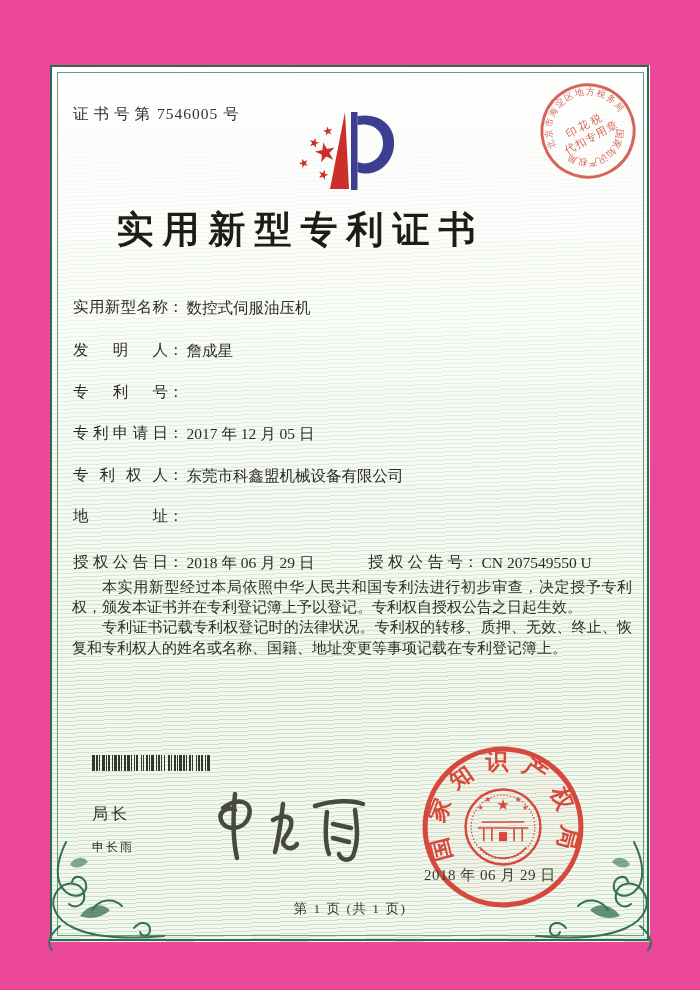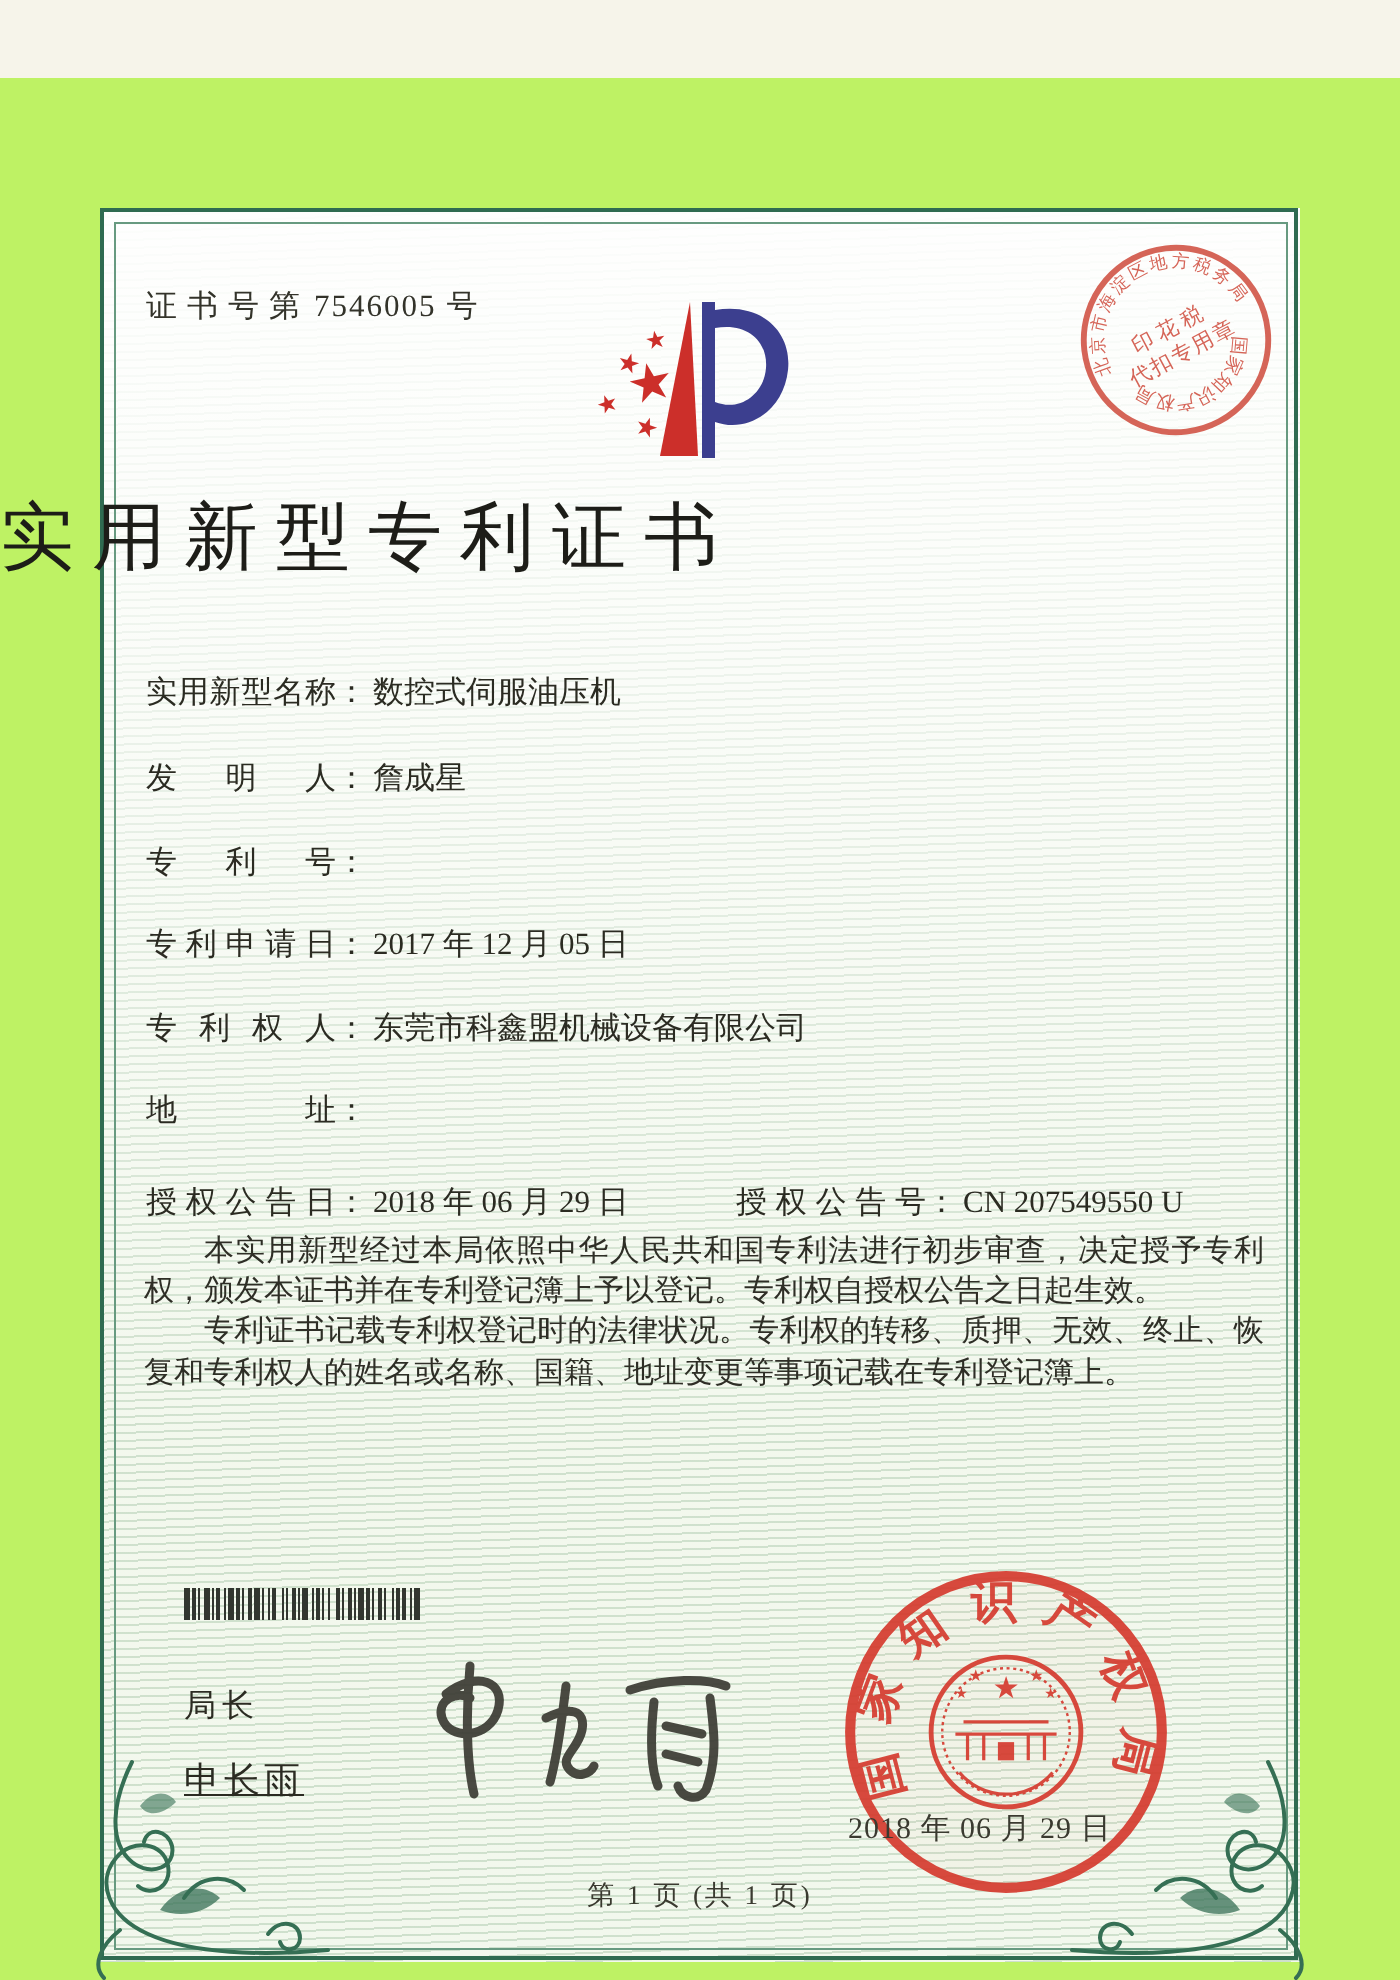--- a/index.html
+++ b/index.html
@@ -4,21 +4,21 @@
 <style>
   html,body{margin:0;padding:0;}
   body{
     width:700px;height:990px;
     background:#f6f4ea;
     font-family:"Liberation Serif","DejaVu Serif",serif;
     color:#26261f;
     position:relative;
     overflow:hidden;
   }
-  .page{position:absolute;inset:0;background:#bef264;margin-top:39px;}
+  .page{position:absolute;inset:0;background:#ec4899;}
   
   .interior{
     position:absolute;left:50px;top:65px;width:600px;height:877px;
     background:
       repeating-linear-gradient(178deg, rgba(110,160,115,.30) 0 1px, rgba(255,255,255,0) 1px 4px),
       #f1f7eb;
   }
   .interior-fade{
     position:absolute;left:50px;top:65px;width:600px;height:877px;
     background:linear-gradient(to bottom,
@@ -31,42 +31,42 @@
   }
   .frame-inner{
     position:absolute;left:56.5px;top:71.5px;width:585px;height:862px;
     border:1.2px solid #679a80;
   }
   .cert-no{position:absolute;left:73px;top:104px;font-size:15.5px;color:#33332a;white-space:nowrap;}
   .cert-no .sp{letter-spacing:5px;}
   .cert-no .num{letter-spacing:1px;margin-left:2px;}
   .cert-no .suf{margin-left:5px;}
   .title{
-    position:absolute;left:0;top:205px;width:601px;
-    font-size:37px;font-weight:normal;letter-spacing:9px;color:#1d1d18;margin:0;
+    position:absolute;left:0;top:205px;width:601px;text-align:center;
+    font-size:37px;font-weight:bold;letter-spacing:9px;color:#1d1d18;margin:0;
   }
   .frow{position:absolute;left:73px;display:flex;align-items:flex-start;font-size:15.5px;color:#2b2b22;}
   .flabel{display:inline-block;width:95px;text-align:justify;text-align-last:justify;}
   .fcolon{margin-right:3px;}
   .fvalue{max-width:432px;line-height:21px;}
   .r1{top:297px;justify-content:space-between;}.r2{top:340px;font-family:Liberation Serif, serif;}.r3{top:382px;}.r4{top:423px;}.r5{top:465px;justify-content:space-between;}.r6{top:506px;align-items:flex-end;}
   .rgrant-l{top:552px;}
   .rgrant-r{top:552px;left:368px;}
   .rgrant-r .flabel{width:95px;}
   .paras{
     position:absolute;left:72px;top:577px;width:560px;
     font-size:15px;line-height:20.2px;text-align:justify;color:#2e2e26;
   }
   .paras p{margin:0;text-indent:2em;}
   .barcode{
     position:absolute;left:92px;top:755px;width:178px;height:16px;
     display:flex;align-items:stretch;overflow:hidden;
   }
   .officer-title{position:absolute;left:92px;top:804px;font-size:16px;letter-spacing:3px;color:#2b2b22;}
-  .officer-name{position:absolute;left:92px;top:839px;font-size:18px;letter-spacing:2px;color:#2b2b22;text-decoration:underline;}
+  .officer-name{position:absolute;left:92px;top:839px;font-size:12px;letter-spacing:2px;color:#2b2b22;}
   .sig-svg{position:absolute;left:195px;top:786px;}
   .seal-svg{position:absolute;left:419px;top:743px;}
   .seal-date{
     position:absolute;left:424px;top:866px;width:170px;
     font-size:15px;letter-spacing:.5px;color:#3a3a30;white-space:nowrap;
   }
   .tax-svg{position:absolute;left:536px;top:79px;}
   .footer{
     position:absolute;left:0;top:900px;width:700px;text-align:center;
     font-size:13.5px;letter-spacing:1.5px;color:#3a3a30;

